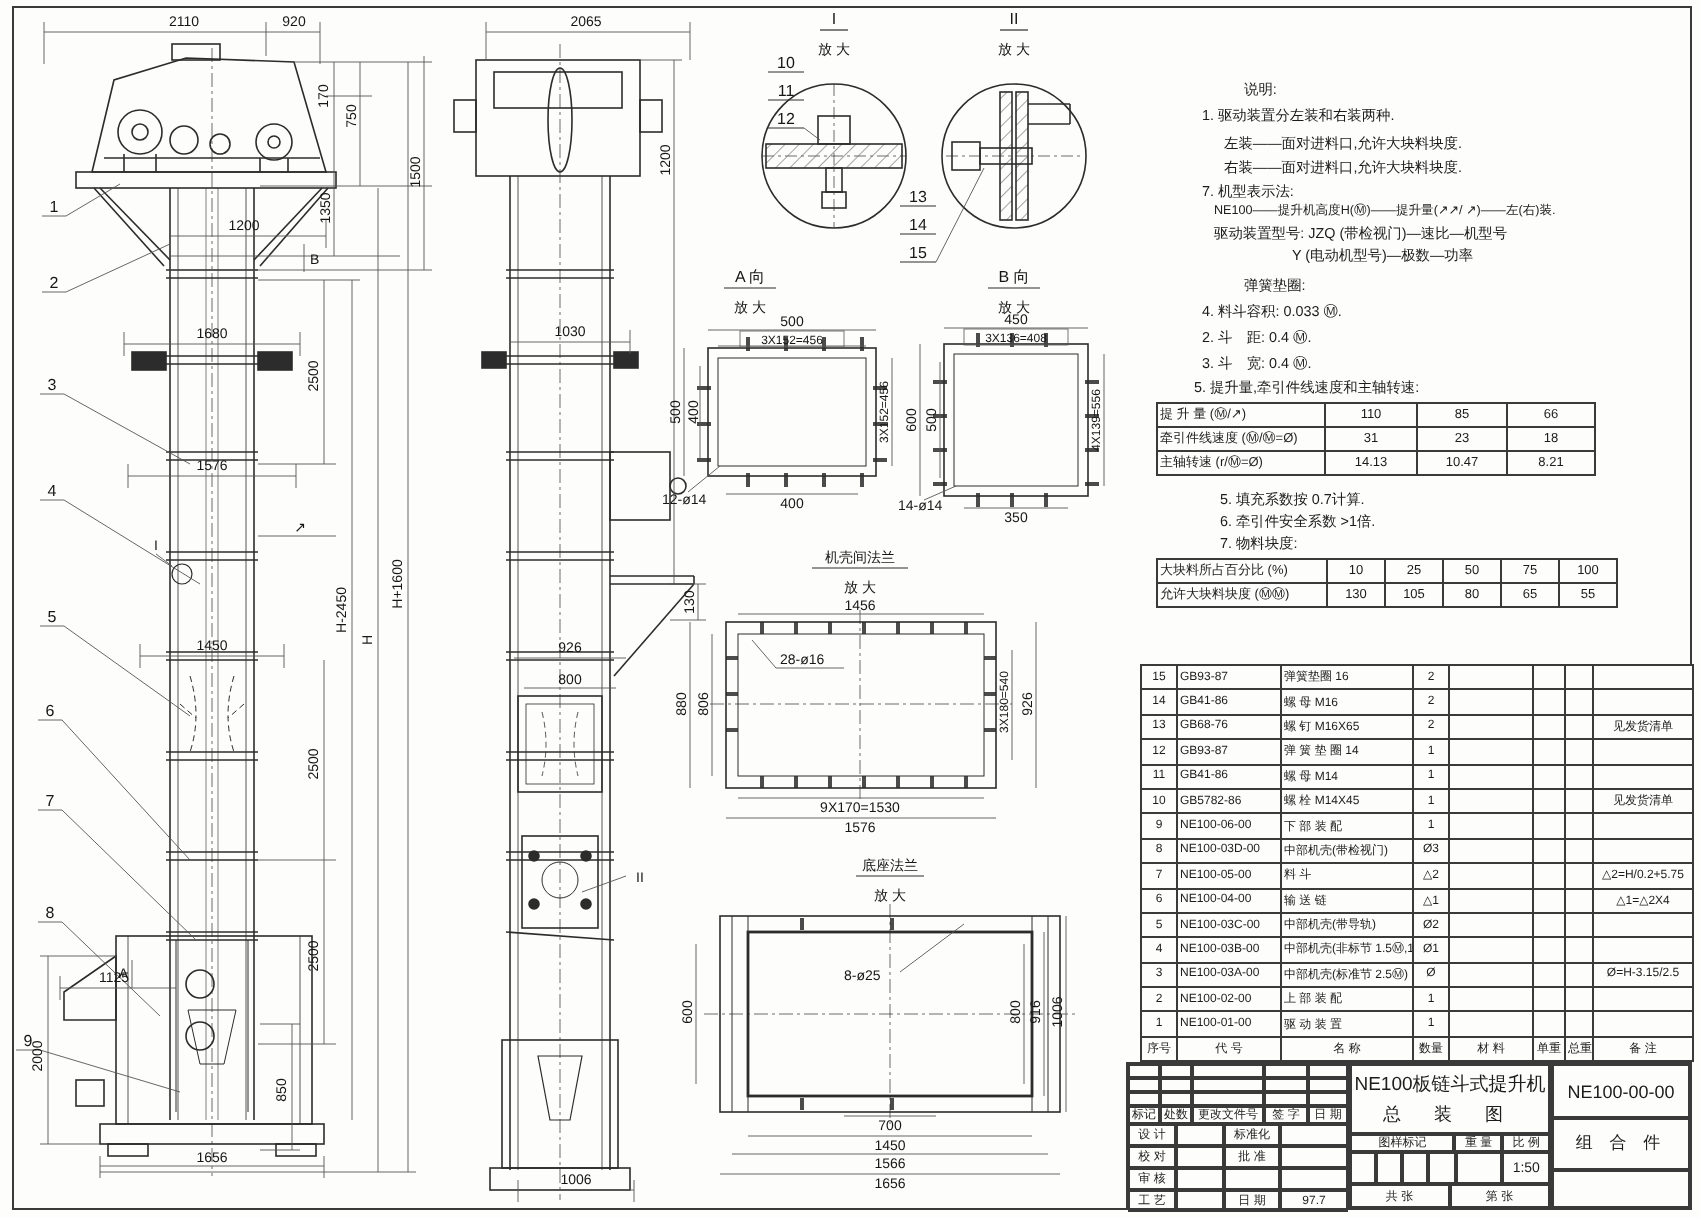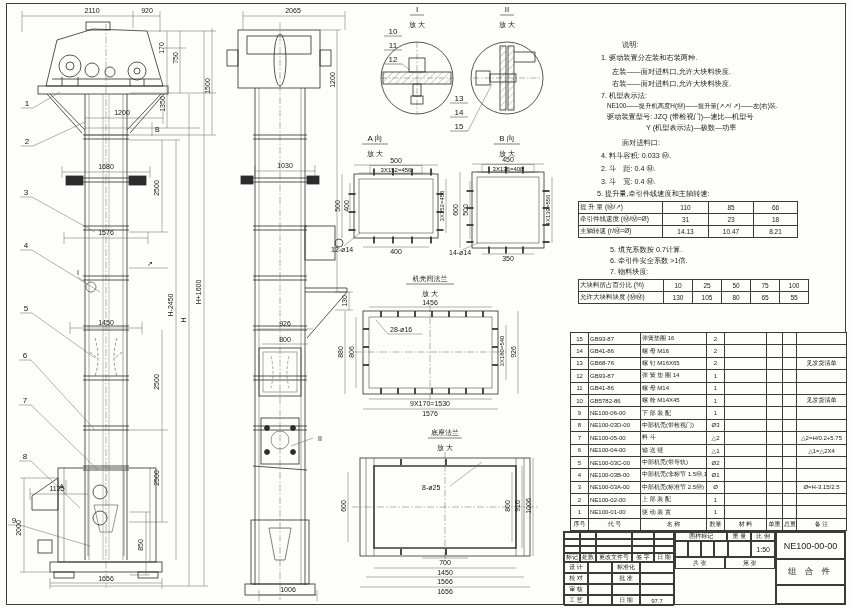--- a/index.html
+++ b/index.html
@@ -457,23 +457,23 @@
     <text x="115" y="594" text-anchor="middle">1656</text>
   </svg>
 
   <div class="t nt" style="left:622px;top:41px">说明:</div>
   <div class="t nt" style="left:601px;top:54px">1. 驱动装置分左装和右装两种.</div>
   <div class="t nt" style="left:612px;top:68px">左装——面对进料口,允许大块料块度.</div>
   <div class="t nt" style="left:612px;top:80px">右装——面对进料口,允许大块料块度.</div>
   <div class="t nt" style="left:601px;top:92px">7. 机型表示法:</div>
   <div class="t sm" style="left:607px;top:103px">NE100——提升机高度H(Ⓜ)——提升量(↗↗/ ↗)——左(右)装.</div>
   <div class="t nt" style="left:607px;top:113px">驱动装置型号: JZQ (带检视门)—速比—机型号</div>
-  <div class="t nt" style="left:646px;top:124px">Y (机型表示法)—极数—功率</div>
-
-  <div class="t nt" style="left:622px;top:139px">面对进料口:</div>
+  <div class="t nt" style="left:646px;top:124px">Y (电动机型号)—极数—功率</div>
+
+  <div class="t nt" style="left:622px;top:139px">弹簧垫圈:</div>
   <div class="t nt" style="left:601px;top:152px">4. 料斗容积: 0.033 Ⓜ.</div>
   <div class="t nt" style="left:601px;top:165px">2. 斗　距: 0.4 Ⓜ.</div>
   <div class="t nt" style="left:601px;top:178px">3. 斗　宽: 0.4 Ⓜ.</div>
   <div class="t nt" style="left:597px;top:190px">5. 提升量,牵引件线速度和主轴转速:</div>
 
   <table class="dtab" style="left:578px;top:201px;width:219px">
     <colgroup>
         <col style="width:84px">
         <col style="width:46px">
         <col style="width:45px">
@@ -760,20 +760,24 @@
         <div class="tbcell" style="width:34px"></div>
       </div>
       <div class="row" style="height:11px">
         <div class="tbcell" style="width:24px">工 艺</div>
         <div class="tbcell" style="width:24px"></div>
         <div class="tbcell" style="width:28px">日 期</div>
         <div class="tbcell" style="width:34px">97.7</div>
       </div>
     </div>
     <div class="tbm">
+      <div class="tbcell" style="height:35px;flex-direction:column;border-bottom:1px solid #3a3a3a">
+        <div style="font-size:9.5px">NE100板链斗式提升机</div>
+        <div style="font-size:9px;letter-spacing:7px;margin-top:2px">总 装 图</div>
+      </div>
       <div class="row" style="height:9px">
         <div class="tbcell" style="width:53px">图样标记</div>
         <div class="tbcell" style="width:24px">重 量</div>
         <div class="tbcell" style="width:24px">比 例</div>
       </div>
       <div class="row" style="height:16px">
         <div class="tbcell" style="width:13.25px"></div>
           <div class="tbcell" style="width:13.25px"></div>
         <div class="tbcell" style="width:13.25px"></div>
           <div class="tbcell" style="width:13.25px"></div>

